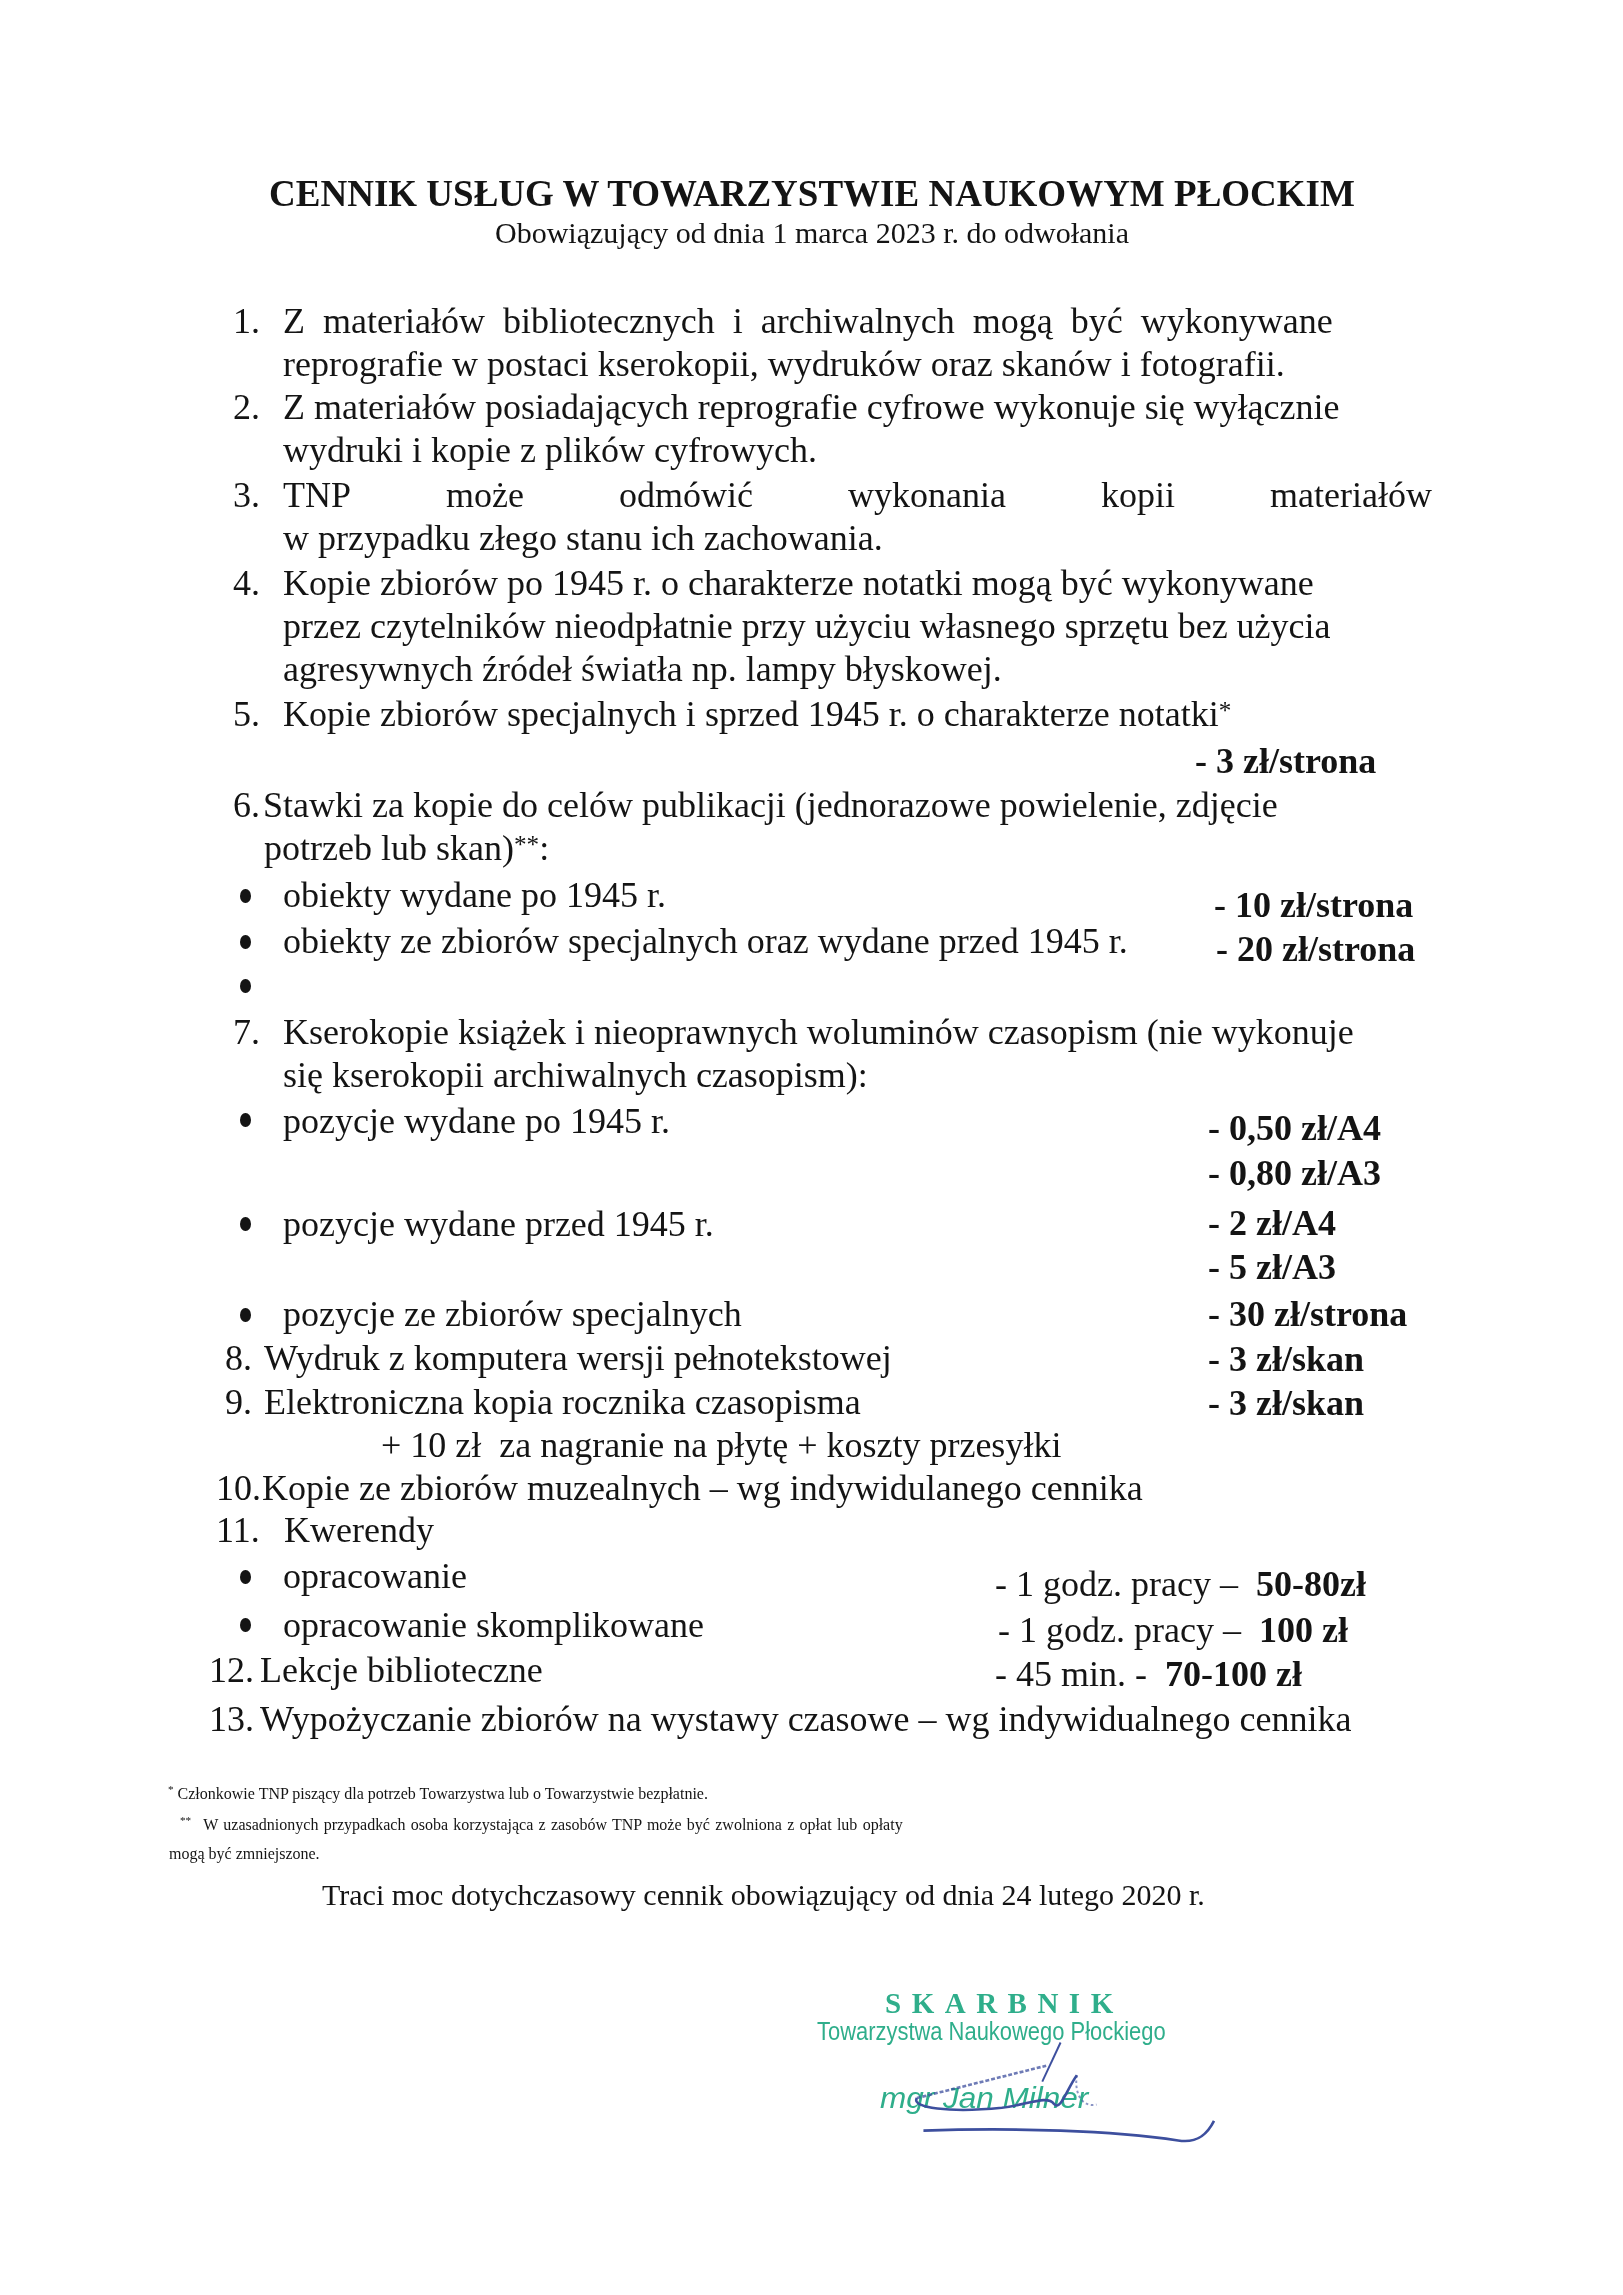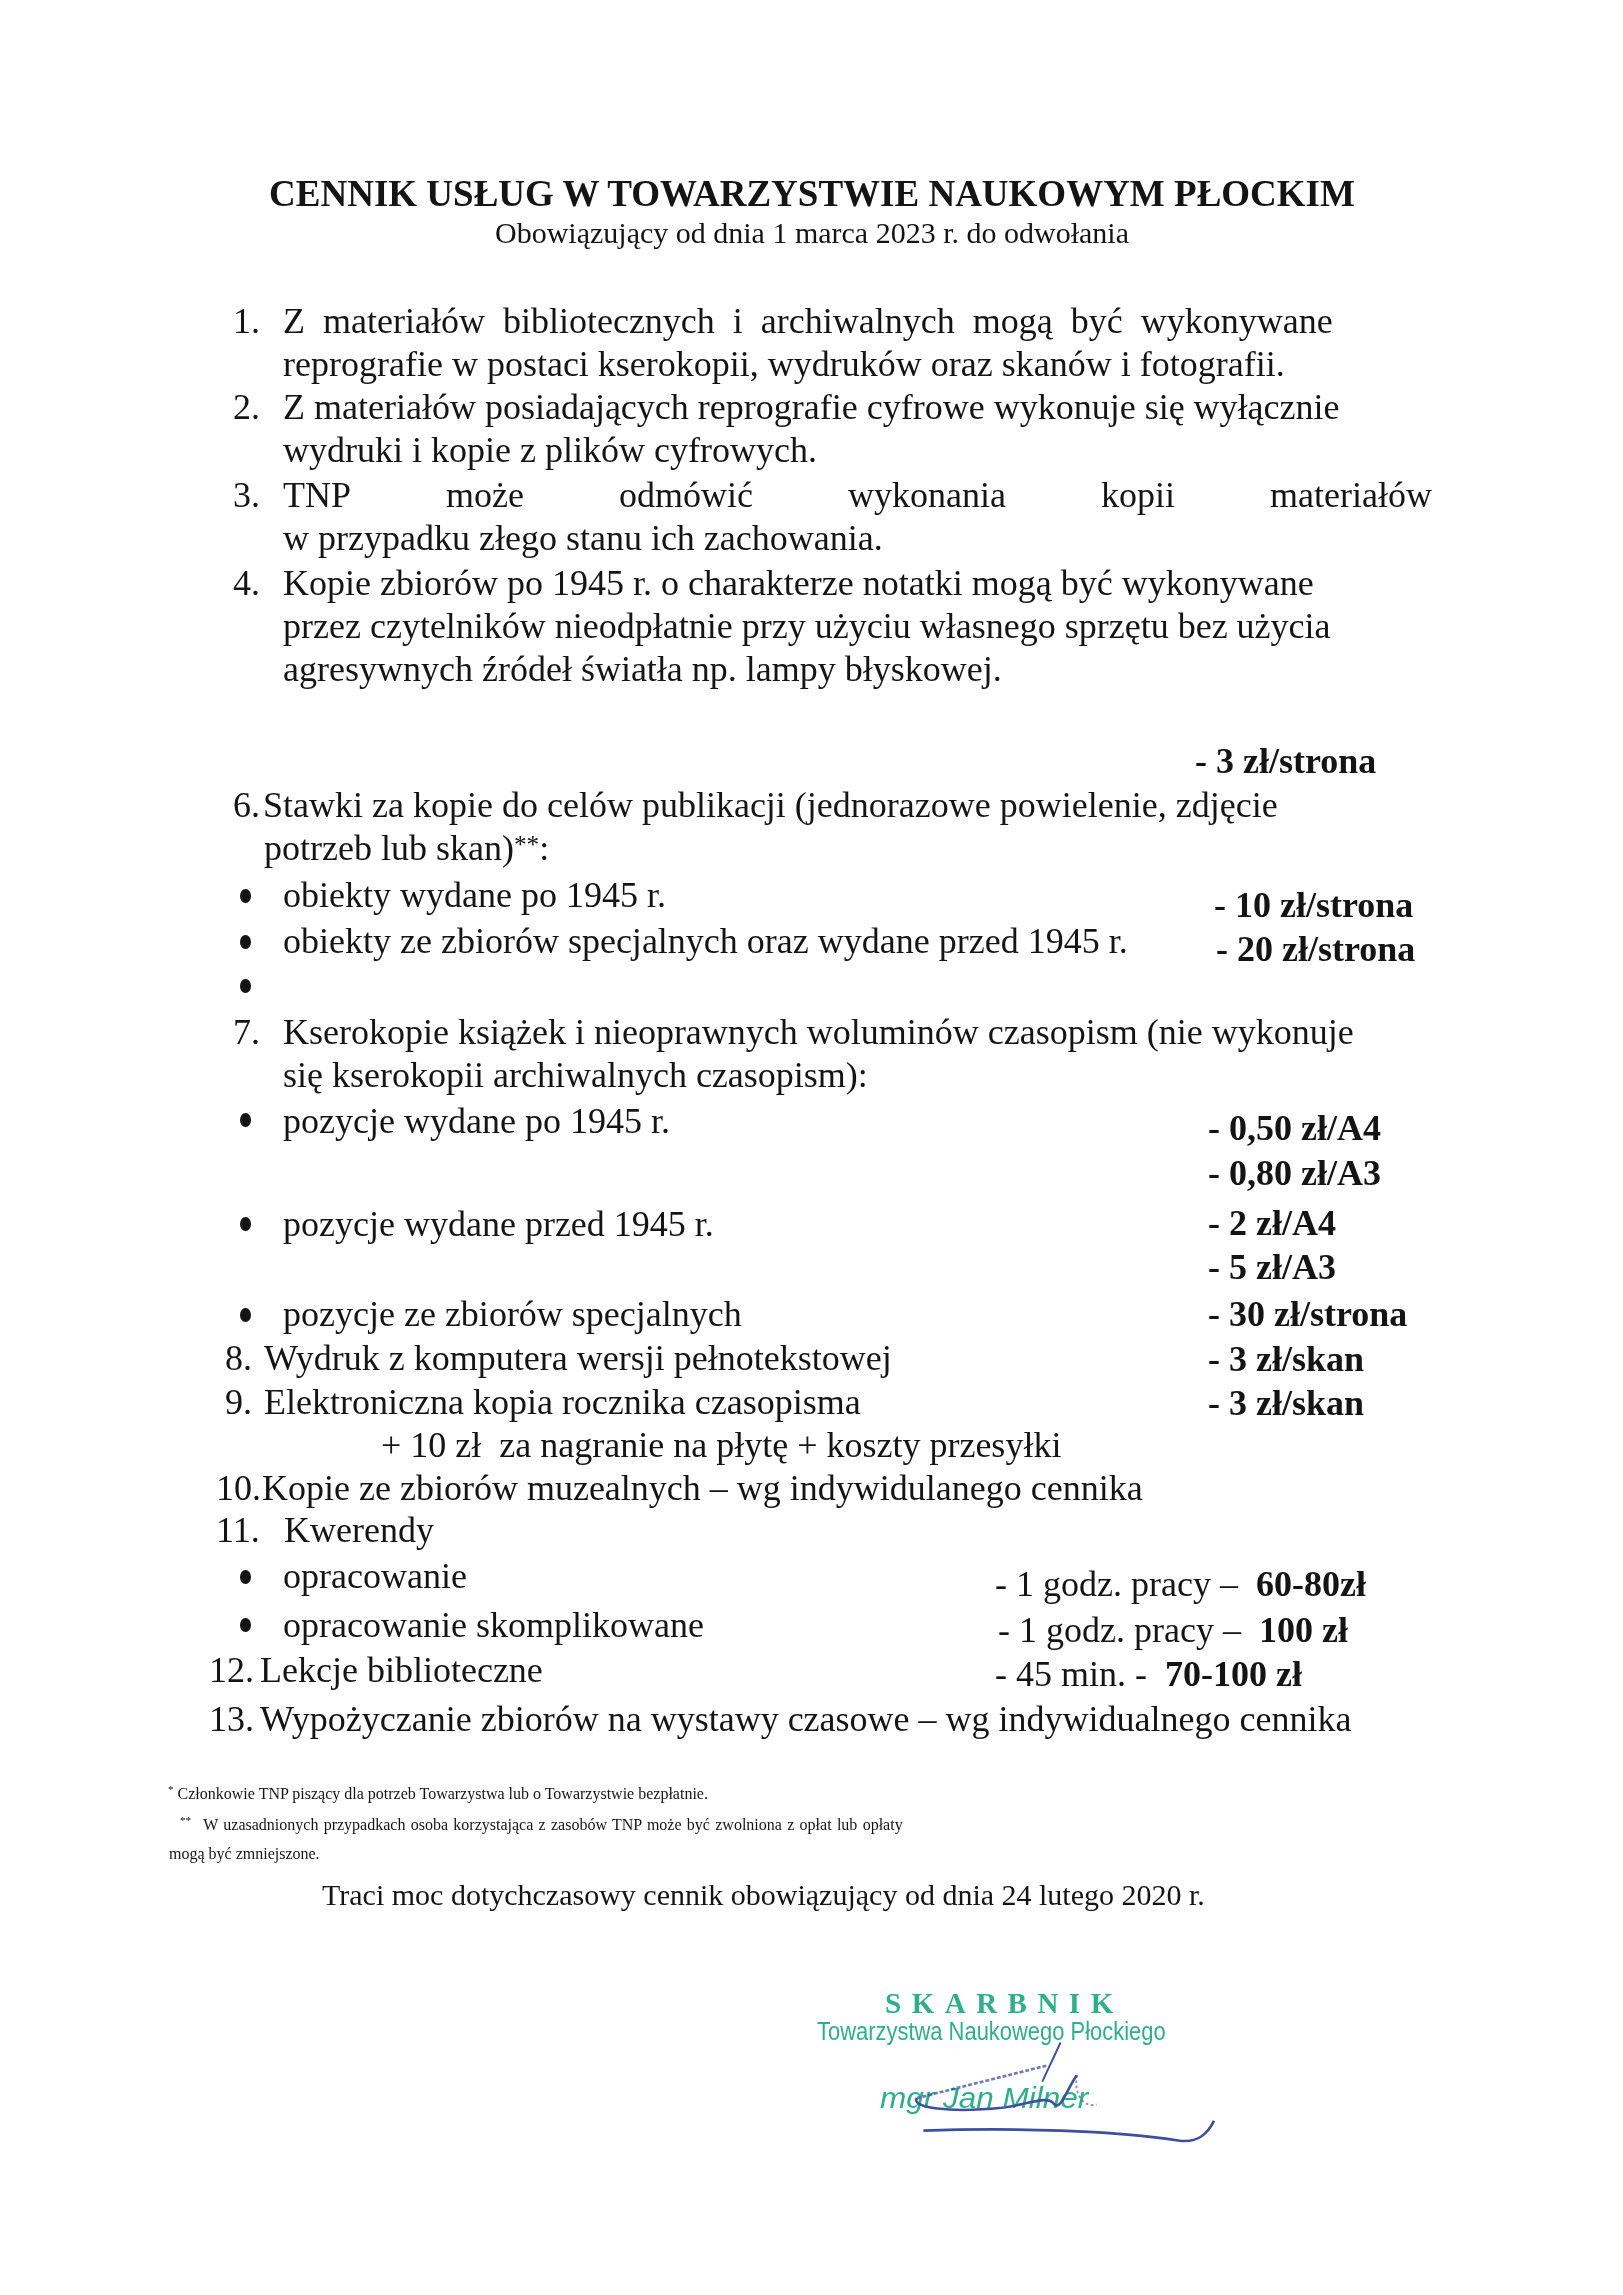--- a/index.html
+++ b/index.html
@@ -53,20 +53,23 @@
     <span>materiałów</span>
   </div>
   <div class="line" style="left:283px;top:517px;">w przypadku złego stanu ich zachowania.</div>
 
   <div class="line" style="left:233px;top:562px;">
     <span class="num" style="width:50px">4.</span><span>Kopie zbiorów po 1945 r. o charakterze notatki mogą być wykonywane</span>
   </div>
   <div class="line" style="left:283px;top:605px;">przez czytelników nieodpłatnie przy użyciu własnego sprzętu bez użycia</div>
   <div class="line" style="left:283px;top:648px;">agresywnych źródeł światła np. lampy błyskowej.</div>
 
+  <div class="line" style="left:233px;top:693px;">
+    <span class="num" style="width:50px">5.</span><span>Kopie zbiorów specjalnych i sprzed 1945 r. o charakterze notatki</span><span class="sup">*</span>
+  </div>
   <div class="price" style="left:1195px;top:740px;">- 3 zł/strona</div>
 
   <div class="line" style="left:233px;top:784px;">
     <span class="num" style="width:30px">6.</span><span>Stawki za kopie do celów publikacji (jednorazowe powielenie, zdjęcie</span>
   </div>
   <div class="line" style="left:264px;top:827px;">
     <span>potrzeb lub skan)</span><span class="sup">**</span><span>:</span>
   </div>
 
   <div class="bullet-dot" style="left:240px;top:889px;"></div>
@@ -113,21 +116,21 @@
     <span class="num" style="width:46px">10.</span><span>Kopie ze zbiorów muzealnych – wg indywidulanego cennika</span>
   </div>
 
   <div class="line" style="left:216px;top:1509px;">
     <span class="num" style="width:68px">11.</span><span>Kwerendy</span>
   </div>
 
   <div class="bullet-dot" style="left:240px;top:1570px;"></div>
   <div class="line" style="left:283px;top:1555px;">opracowanie</div>
   <div class="priceplain" style="left:995px;top:1563px;">
-    <span>- 1 godz. pracy –</span>&nbsp; <b>60-80zł</b>
+    <span>- 1 godz. pracy –</span>&nbsp; <b>50-80zł</b>
   </div>
 
   <div class="bullet-dot" style="left:240px;top:1618px;"></div>
   <div class="line" style="left:283px;top:1604px;">opracowanie skomplikowane</div>
   <div class="priceplain" style="left:998px;top:1609px;">
     <span>- 1 godz. pracy –</span>&nbsp; <b>100 zł</b>
   </div>
 
   <div class="line" style="left:209px;top:1649px;">
     <span class="num" style="width:51px">12.</span><span>Lekcje biblioteczne</span>

